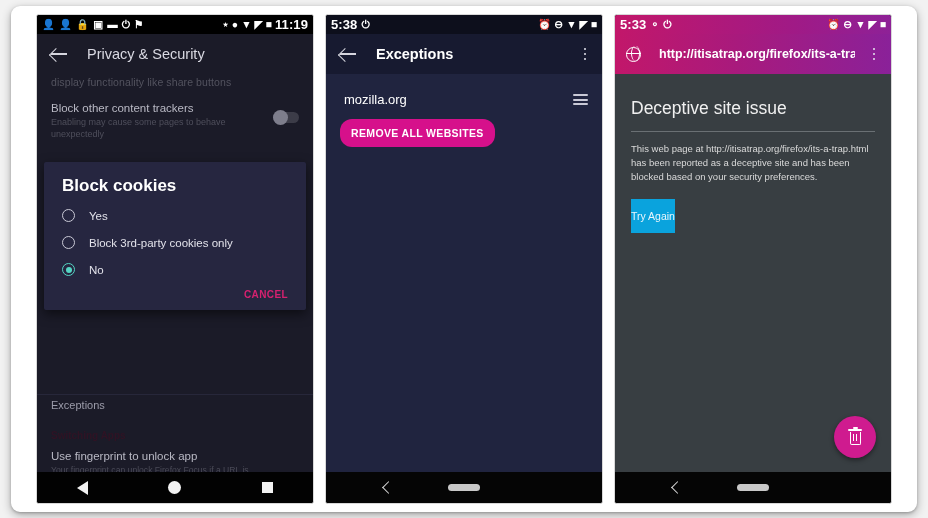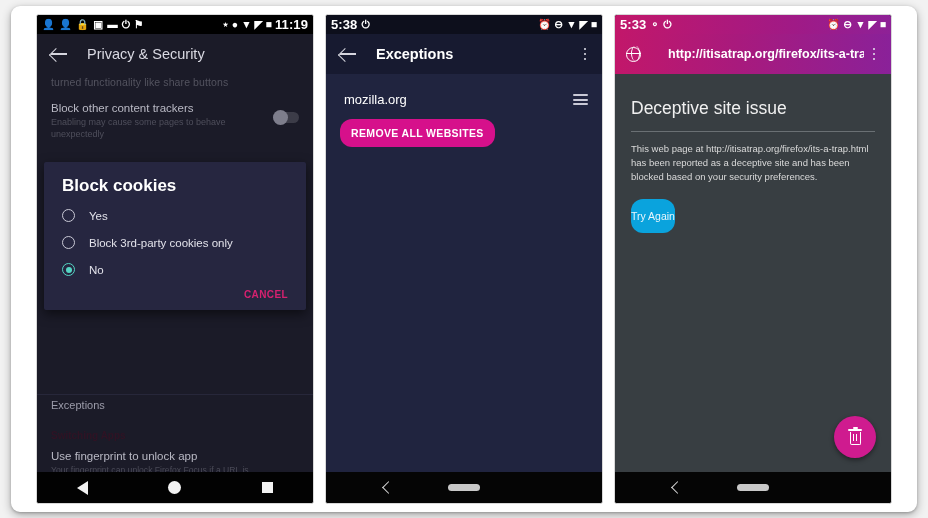--- a/index.html
+++ b/index.html
@@ -183,39 +183,39 @@
   .globe::before {
     content: ""; position: absolute; left: -1.4px; top: 5.3px;
     width: 15px; height: 1.3px; background: #fff;
   }
   .globe::after {
     content: ""; position: absolute; left: 4.3px; top: -1.4px;
     width: 6.4px; height: 15px; border-radius: 50%;
     border: 1.3px solid #fff; border-top: none; border-bottom: none;
   }
   .p3-url {
-    margin-left: 27px; font-size: 12.5px; font-weight: bold; color: #ffffff;
+    margin-left: 18px; font-size: 12.5px; font-weight: bold; color: #ffffff;
     white-space: nowrap; overflow: hidden; max-width: 196px;
     text-overflow: clip;
   }
   .p3-body { flex: 1; background: #383e42; position: relative; }
   .p3-h1 {
     font-size: 17.5px; color: #f0f0f0; font-weight: normal;
     padding: 24px 16px 0 16px;
   }
   .p3-rule { height: 1px; background: #6a7074; margin: 12px 16px 0 16px; }
   .p3-p {
     font-size: 9.5px; color: #dadada; line-height: 1.45;
     padding: 10px 16px 0 16px;
   }
   .p3-try {
     display: block; margin: 16px 16px 0 16px;
     background: #0aa3dd; color: #e9f6fc;
     font-size: 10.5px; text-align: left;
-    padding: 11px 0; border: none; border-radius: 12px;
+    padding: 11px 0; border: none; border-radius: 0;
   }
   .fab {
     position: absolute; right: 15px; bottom: 14px;
     width: 42px; height: 42px; border-radius: 50%;
     background: #cf1b8f; display: flex; align-items: center; justify-content: center;
     box-shadow: 0 2px 5px rgba(0,0,0,.45);
   }
   .trash { width: 14px; height: 16px; position: relative; }
   .trash .lid {
     position: absolute; top: 0; left: 0; width: 14px; height: 2px;
@@ -291,21 +291,21 @@
               <span class="sb-time">11:19</span>
             </span>
           </div>
 
           <div class="p1-body">
             <div class="p1-appbar">
               <span class="backarrow"></span>
               <span class="p1-title">Privacy &amp; Security</span>
             </div>
 
-            <div class="p1-hint">turned functionality like share buttons</div>
+            <div class="p1-hint">display functionality like share buttons</div>
 
             <div class="pref">
               <div class="pref-t">Block other content trackers</div>
               <div class="pref-s">Enabling may cause some pages to behave unexpectedly</div>
               <span class="switch"></span>
             </div>
 
             <div class="dialog">
               <div class="dlg-title">Block cookies</div>
 

